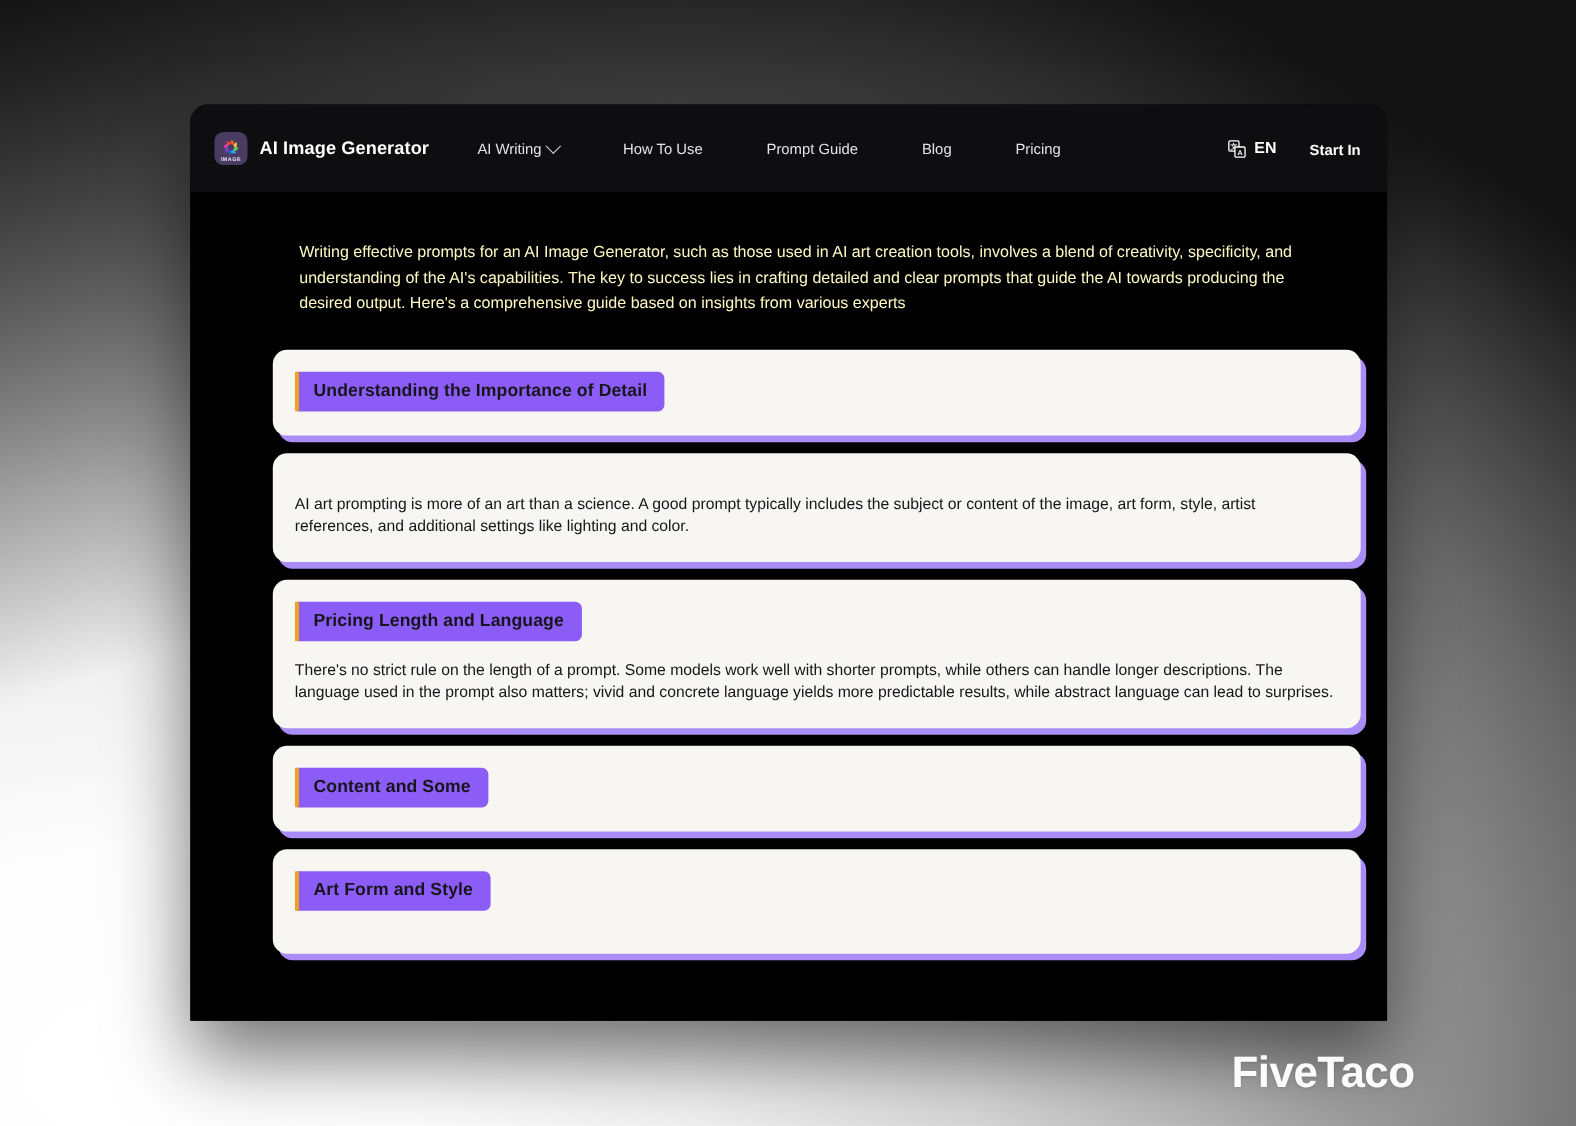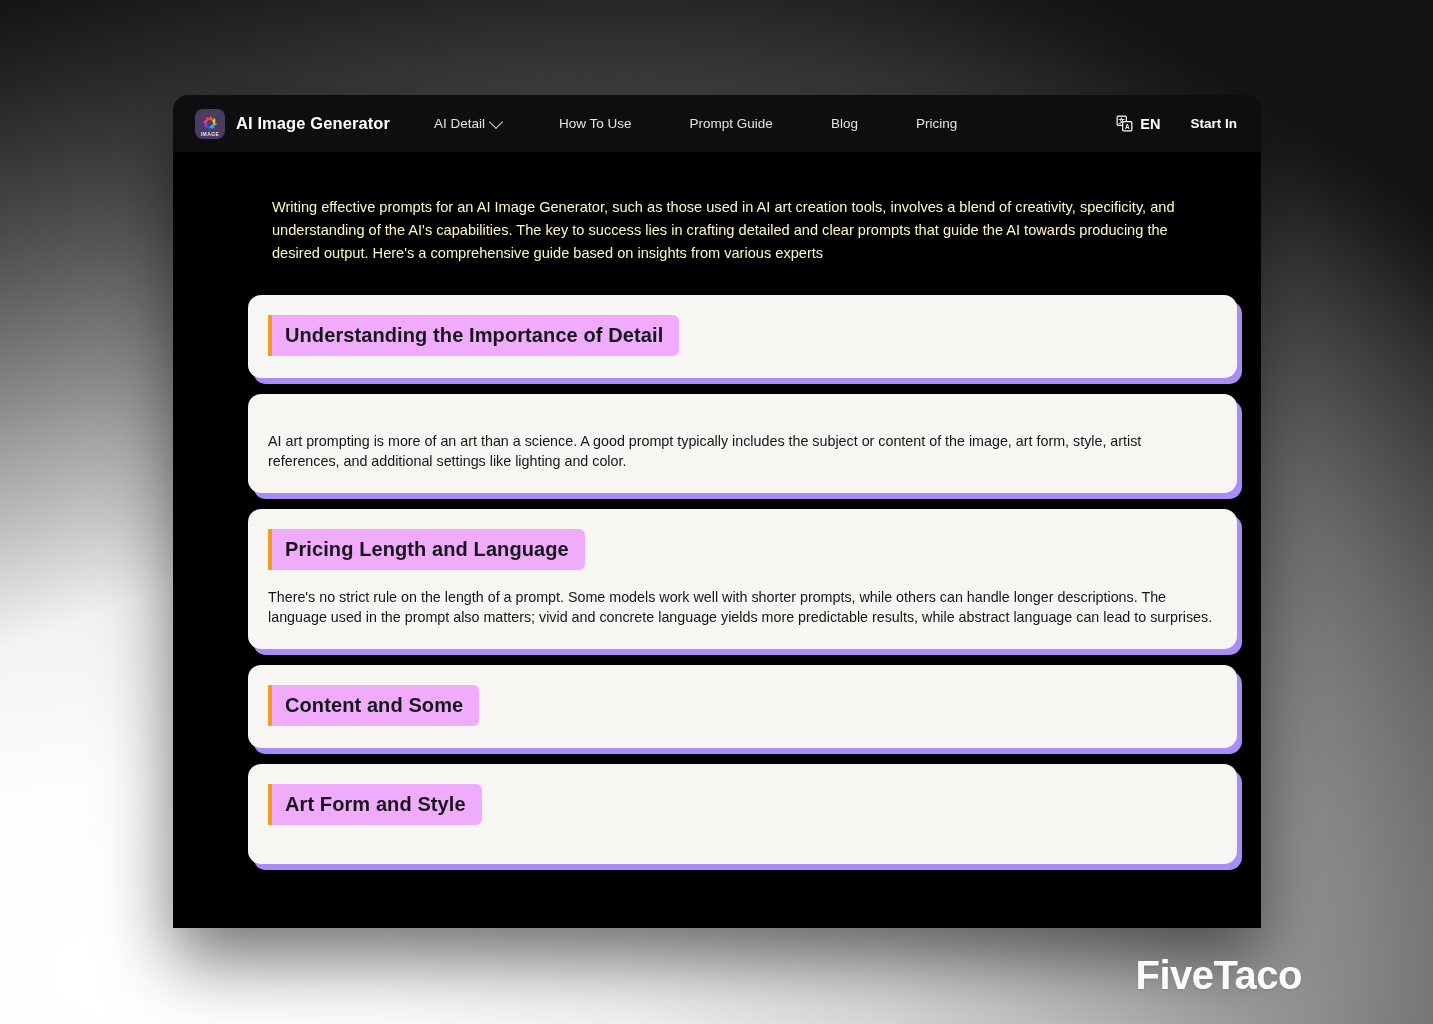--- a/index.html
+++ b/index.html
@@ -39,21 +39,21 @@
     width: 1088px;
     height: 833px;
     border-radius: 16px 16px 0 0;
     background: #000000;
     overflow: hidden;
     box-shadow: 0 32px 70px rgba(0,0,0,0.55);
   }
 
   
   #site-header {
-    height: 57px;
+    height: 80px;
     background: #0e0e11;
     display: flex;
     align-items: center;
     padding: 0 24px 0 22px;
     box-sizing: border-box;
   }
   .brand {
     display: flex;
     align-items: center;
     gap: 11px;
@@ -112,21 +112,21 @@
     display: inline-block;
     width: 9px; height: 9px;
     border-right: 1.6px solid #cfcfd4;
     border-bottom: 1.6px solid #cfcfd4;
     transform: translateY(-2px) rotate(45deg);
   }
 
   .header-right {
     margin-left: auto;
     display: flex;
-    align-items: center;
+    align-items: flex-end;
     gap: 30px;
   }
   .lang-switch {
     display: flex;
     align-items: center;
     gap: 7px;
     color: #ffffff;
     font-size: 14.5px;
     font-weight: 700;
     cursor: pointer;
@@ -168,40 +168,40 @@
     position: relative;
     background: #f7f6f2;
     border-radius: 13px;
     margin-bottom: 16px;
     padding: 20px 22px 22px 20px;
     box-shadow: 5px 6px 0 0 #a98cf5;
     box-sizing: border-box;
   }
   .card-title {
     display: inline-block;
-    background: #f0abfc;
+    background: #8b5cf6;
     border-left: 4px solid #f0a020;
     border-radius: 0 6px 6px 0;
     padding: 9px 16px 9px 13px;
-    font-size: 20px;
+    font-size: 16px;
     font-weight: 700;
     color: #16161a;
     letter-spacing: .1px;
   }
   .card-body {
     margin: 17px 0 0 0;
     font-size: 14.3px;
     line-height: 1.4;
     color: #15151a;
   }
 
   
   #watermark {
     position: absolute;
-    right: 131px;
+    right: 147px;
     bottom: 26px;
     color: #ffffff;
     font-size: 40px;
     font-weight: 700;
     letter-spacing: -0.5px;
     opacity: .97;
     text-shadow: 0 1px 3px rgba(0,0,0,.12);
   }
 </style>
 </head>
@@ -244,21 +244,21 @@
             </g>
           </g>
         </svg>
         <span class="logo-word">IMAGE</span>
       </div>
       <span class="brand-name">AI Image Generator</span>
     </div>
 
     <nav class="main-nav">
       <span class="nav-item">
-        <span>AI Detail</span>
+        <span>AI Writing</span>
         <i class="caret"></i>
       </span>
       <span class="nav-item">How To Use</span>
       <span class="nav-item">Prompt Guide</span>
       <span class="nav-item">Blog</span>
       <span class="nav-item">Pricing</span>
     </nav>
 
     <div class="header-right">
       <div class="lang-switch">

